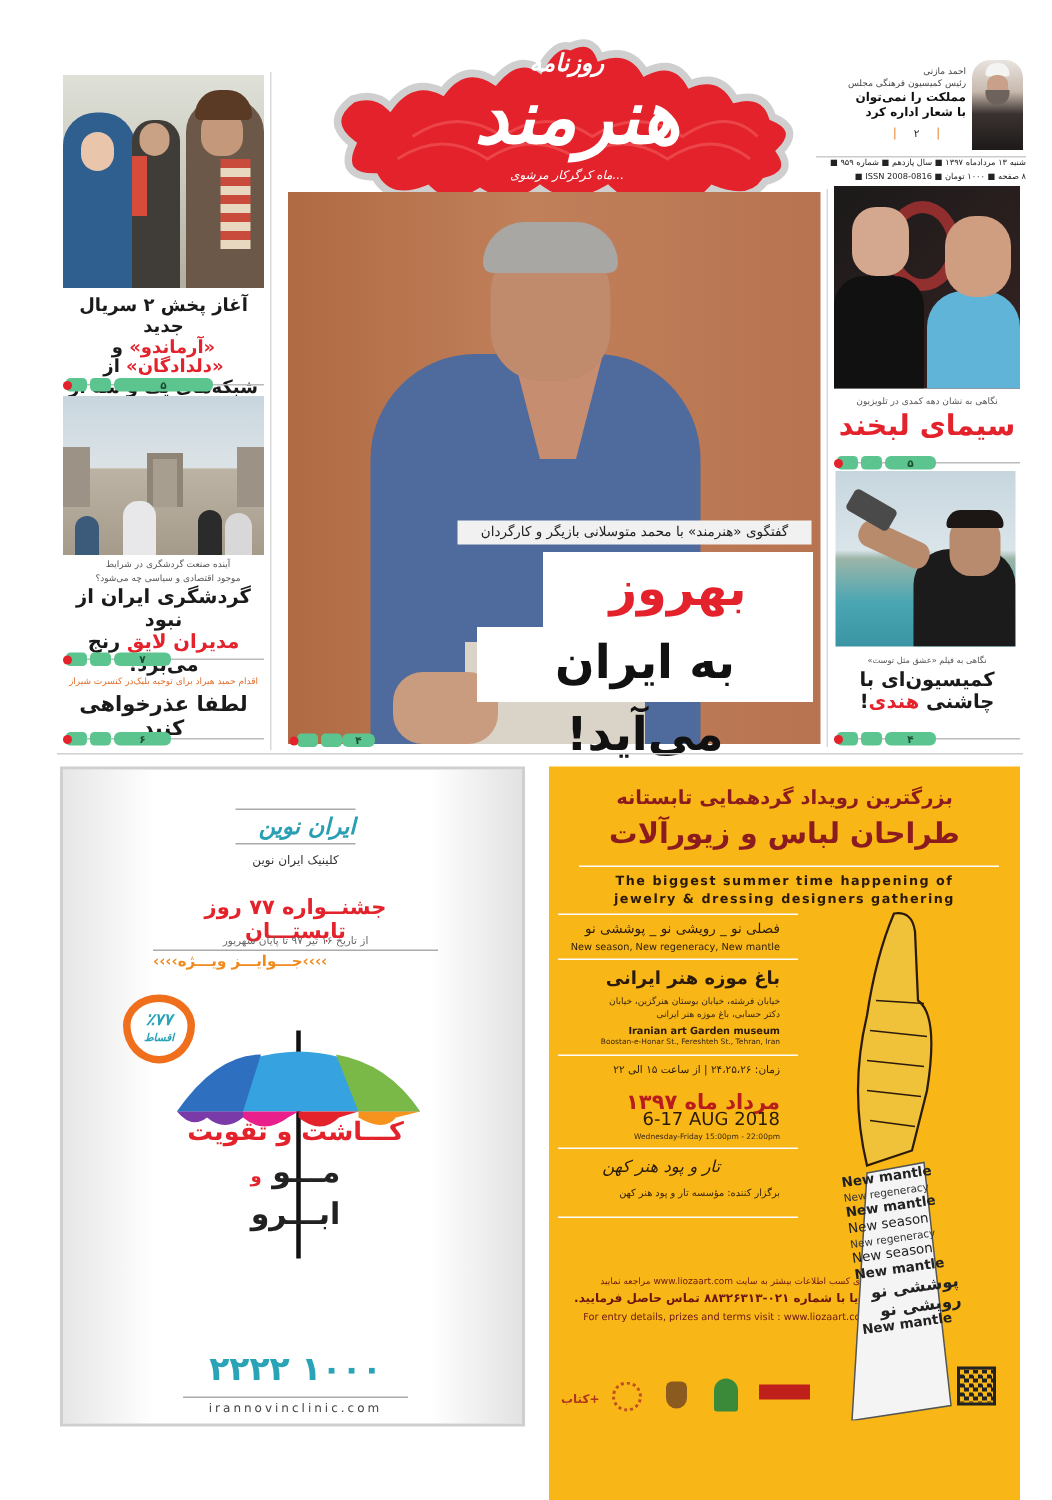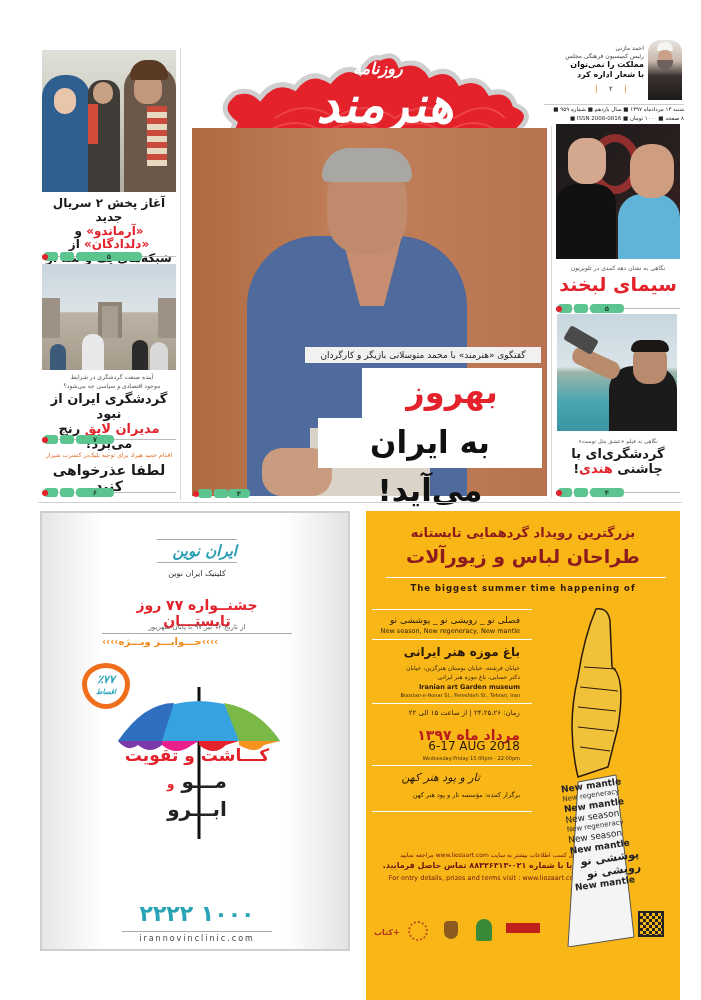--- a/index.html
+++ b/index.html
@@ -15,21 +15,21 @@
   .red { color: #e3222b; }
 
   
   .pref { position: absolute; height: 9px; display: flex; flex-direction: row-reverse; align-items: center; }
   .pref .line { position: absolute; right: 0; left: 0; top: 4px; height: 1px; background: #bbb; }
   .pref .dot { position: absolute; width: 6px; height: 6px; border-radius: 50%; background: #e3222b; top: 1.5px; }
   .pref .pill { position: relative; height: 9px; background: #5cc48e; border-radius: 4px; display: flex; align-items: center; justify-content: center; font-size: 7px; color: #1d4b33; font-weight: bold; }
   .pref .seg { position: relative; height: 9px; width: 14px; background: #5cc48e; border-radius: 3px; margin-left: 2px; }
 
   
-  .masthead { position: absolute; left: 205px; top: 53px; width: 340px; height: 118px; }
+  .masthead { position: absolute; left: 205px; top: 26px; width: 340px; height: 118px; }
 
   
   .cover { position: absolute; left: 192px; top: 128px; width: 355px; height: 368px; background: linear-gradient(90deg, #b06a43 0%, #c0805a 45%, #b87350 100%); overflow: hidden; }
 
   
   .ad-left { position: absolute; left: 40px; top: 511px; width: 310px; height: 440px; border: 2px solid #cfcfcf; background: linear-gradient(90deg, #e6e6e6 0%, #ffffff 20%, #ffffff 80%, #e2e2e2 100%); }
   .ad-right { position: absolute; left: 366px; top: 511px; width: 314px; height: 560px; background: #f8b717; overflow: hidden; }
 </style>
 </head>
 <body>
@@ -163,21 +163,21 @@
 
 <div class="photo" style="left:557px; top:314px; width:120px; height:117px; background:linear-gradient(180deg,#c7d6de 0%, #dae5ea 45%, #9cb5a8 50%, #4aa6b3 75%, #3a94a3 100%);">
   <div style="position:absolute; left:52px; top:52px; width:68px; height:65px; background:#1b1b1b; border-radius:24px 24px 0 0;"></div>
   <div style="position:absolute; left:76px; top:30px; width:34px; height:40px; background:#b88a6e; border-radius:14px;"></div>
   <div style="position:absolute; left:74px; top:26px; width:38px; height:12px; background:#1c1714; border-radius:16px 16px 4px 4px;"></div>
   <div style="position:absolute; left:14px; top:40px; width:50px; height:18px; background:#b98b6d; border-radius:8px; transform:rotate(25deg);"></div>
   <div style="position:absolute; left:8px; top:18px; width:32px; height:16px; background:#4a4a4a; border-radius:3px; transform:rotate(30deg);"></div>
 </div>
 <div class="kicker" style="left:556px; top:436px; width:124px; font-size:5.5px;">نگاهی به فیلم «عشق مثل توست»</div>
 <div class="headline" style="left:556px; top:447px; width:124px; font-size:13px;">
-  <div>گردشگری‌ای با</div>
+  <div>کمیسیون‌ای با</div>
   <div><span>چاشنی </span><span class="red">هندی</span><span>!</span></div>
 </div>
 <div class="pref" style="left:556px; top:488px; width:124px;">
   <div class="line"></div>
   <div class="seg"></div>
     <div class="seg"></div>
   <div class="pill" style="width:34px; margin-left:2px;">۴</div>
   <div class="dot" style="left:0;"></div>
 </div>
 
@@ -213,20 +213,21 @@
   <div class="abs" style="left:100px; top:284px; width:110px; text-align:center; font-size:20px; font-weight:bold; color:#222;">ابـــرو</div>
   <div class="abs" style="left:60px; top:388px; width:190px; text-align:center; font-size:22px; font-weight:bold; color:#29a3b6; letter-spacing:2px; direction:ltr;">۲۲۲۲ ۱۰۰۰</div>
   <div class="abs" style="left:80px; top:418px; width:150px; text-align:center; font-size:8px; color:#444; letter-spacing:2px; border-top:1px solid #aaa; padding-top:2px; direction:ltr;">irannovinclinic.com</div>
 </div>
 
 <div class="ad-right">
   <div class="abs" style="left:10px; top:14px; width:294px; text-align:center; font-size:13px; font-weight:bold; color:#8b1b1e;">بزرگترین رویداد گردهمایی تابستانه</div>
   <div class="abs" style="left:10px; top:34px; width:294px; text-align:center; font-size:19px; font-weight:bold; color:#8b1b1e;">طراحان لباس و زیورآلات</div>
   <div class="abs" style="left:20px; top:66px; width:280px; height:1px; background:#fff;"></div>
   <div class="abs" style="left:10px; top:72px; width:294px; text-align:center; font-size:8.5px; font-weight:bold; color:#2b1a0a; letter-spacing:1px; direction:ltr;">The biggest summer time happening of</div>
+  <div class="abs" style="left:10px; top:84px; width:294px; text-align:center; font-size:8.5px; font-weight:bold; color:#2b1a0a; letter-spacing:1px; direction:ltr;">jewelry &amp; dressing designers gathering</div>
   <div class="abs" style="left:6px; top:98px; width:160px; height:1px; background:#fff;"></div>
 
   <div class="abs" style="right:160px; top:104px; font-size:9px; color:#2b1a0a; white-space:nowrap;">فصلی نو _ رویشی نو _ پوششی نو</div>
   <div class="abs" style="right:160px; top:116px; font-size:6.5px; color:#2b1a0a; white-space:nowrap; direction:ltr;">New season, New regeneracy, New mantle</div>
   <div class="abs" style="left:6px; top:128px; width:160px; height:1px; background:#fff;"></div>
 
   <div class="abs" style="right:160px; top:134px; font-size:12px; font-weight:bold; color:#2b1a0a; white-space:nowrap;">باغ موزه هنر ایرانی</div>
   <div class="abs" style="right:160px; top:152px; width:120px; font-size:6px; color:#3a2510; line-height:9px;">خیابان فرشته، خیابان بوستان هنرگزین، خیابان دکتر حسابی، باغ موزه هنر ایرانی</div>
   <div class="abs" style="right:160px; top:172px; font-size:6.5px; font-weight:bold; color:#2b1a0a; white-space:nowrap; direction:ltr;">Iranian art Garden museum</div>
   <div class="abs" style="right:160px; top:181px; font-size:5px; color:#3a2510; white-space:nowrap; direction:ltr;">Boostan-e-Honar St., Fereshteh St., Tehran, Iran</div>

